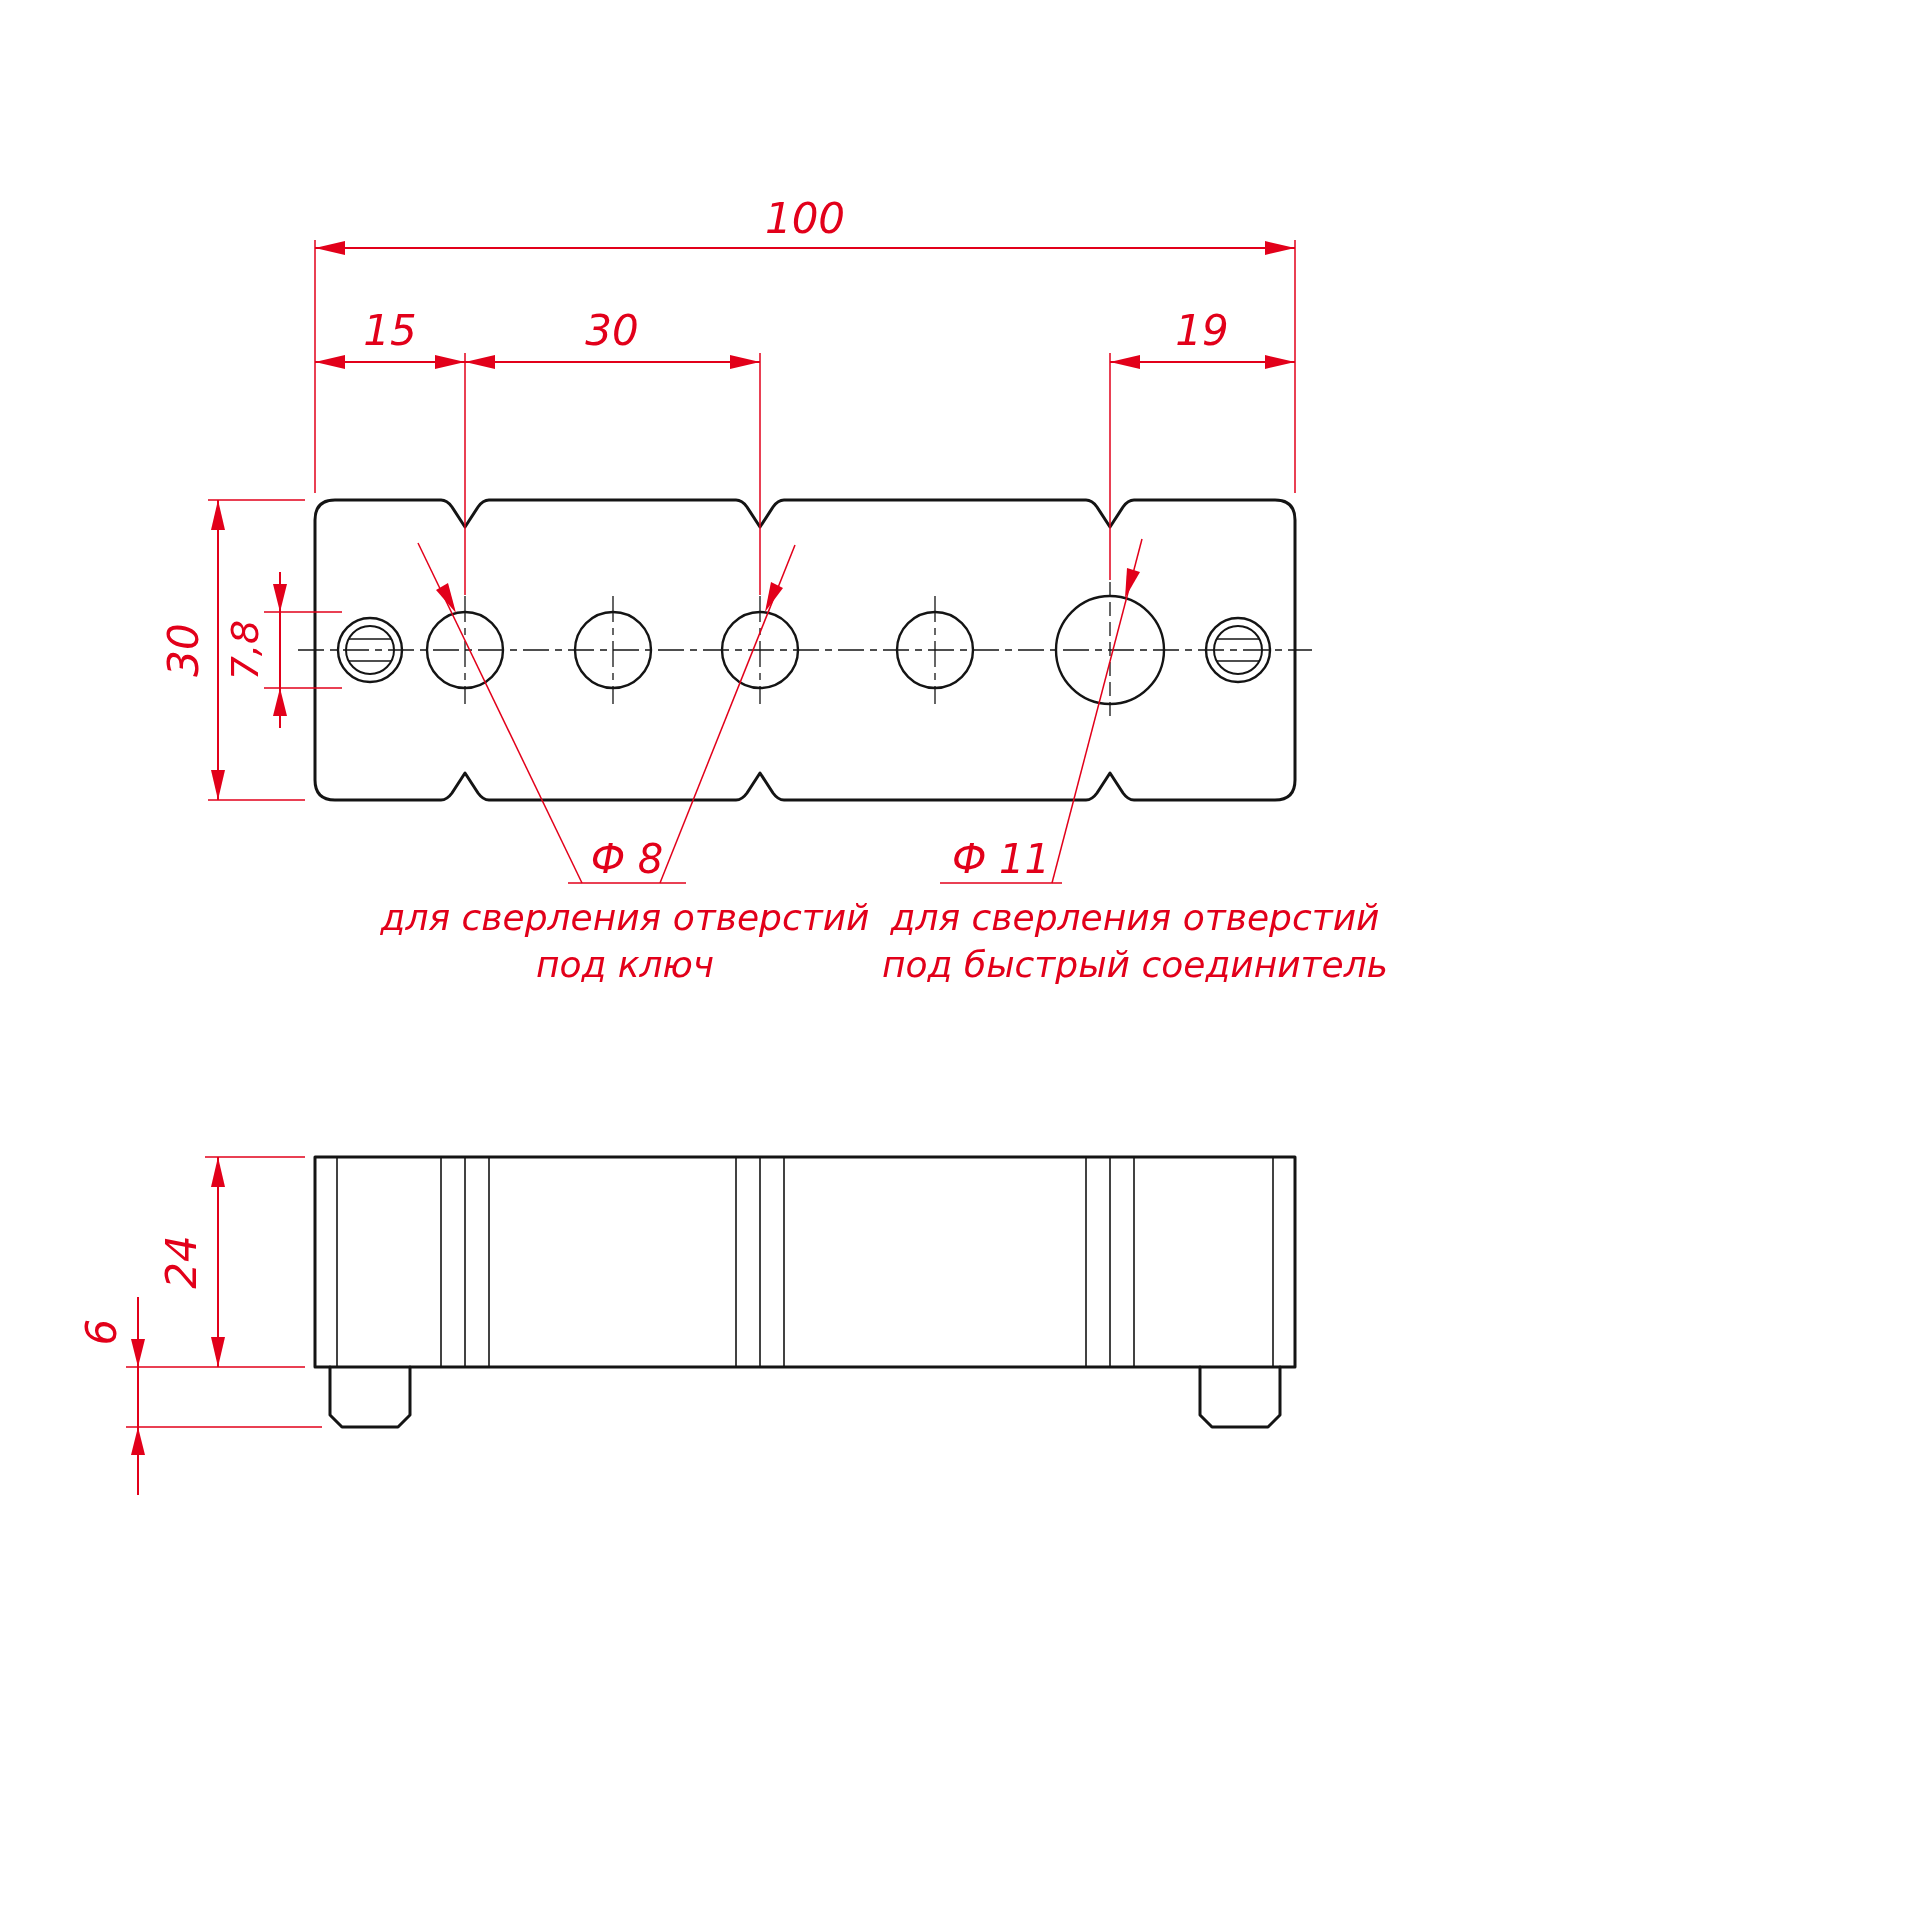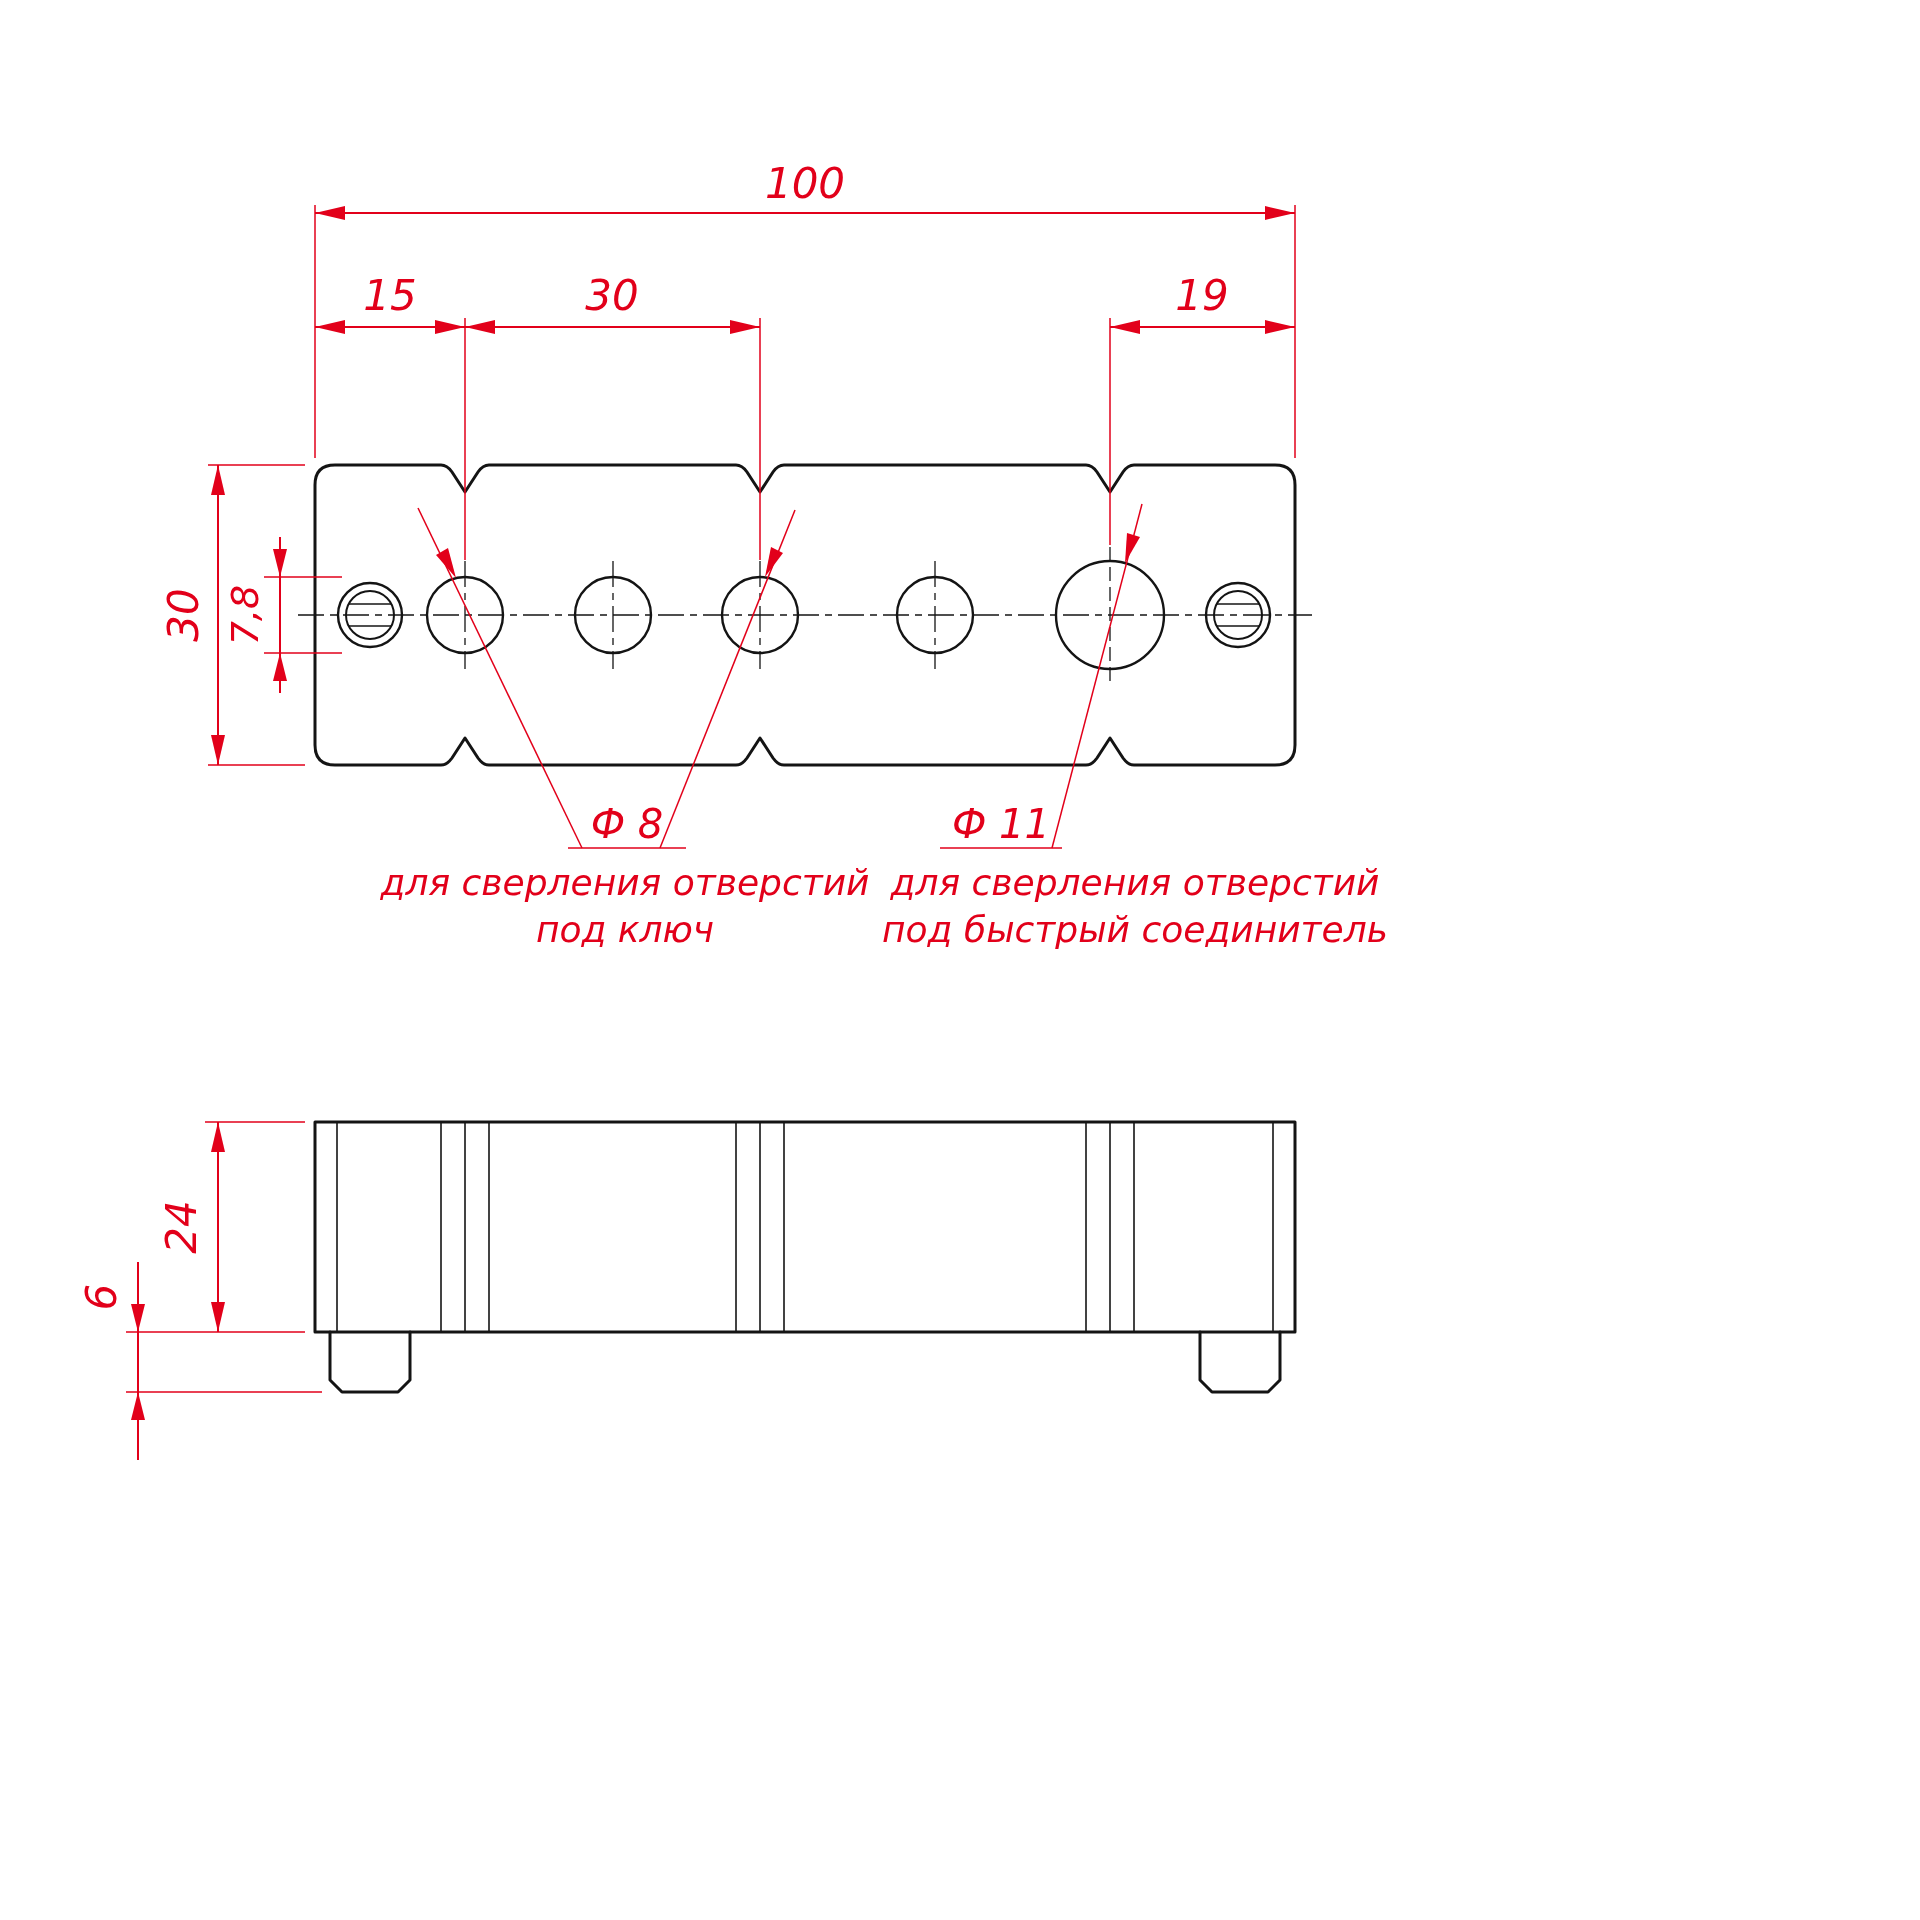--- a/index.html
+++ b/index.html
@@ -1,16 +1,16 @@
 <!DOCTYPE html>
 <html style="--line: #141414; --dimension: #e2001a; --background: #ffffff;"><head>
 <meta charset="utf-8">
 <style>
   html,body{margin:0;padding:0;background:var(--background,#ffffff);}
-  .page{width:1920px;height:1643px;position:relative;background:var(--background,#ffffff);}
+  .page{width:1920px;height:1643px;position:relative;background:var(--background,#ffffff);margin-top:35px;}
   svg{display:block;}
   .outline{stroke:var(--line,#111);stroke-width:3;fill:none;stroke-linejoin:round;stroke-linecap:round;}
   .thin{stroke:var(--line,#111);stroke-width:1.6;fill:none;}
   .center{stroke:var(--line,#111);stroke-width:1.3;fill:none;stroke-dasharray:26 6 7 6;}
   .hidden-dash{stroke:var(--line,#111);stroke-width:1.3;fill:none;stroke-dasharray:14 6;}
   .dimline{stroke:var(--dimension,#e2001a);stroke-width:2;fill:none;}
   .extline{stroke:var(--dimension,#e2001a);stroke-width:1.5;fill:none;}
   .arrow{fill:var(--dimension,#e2001a);stroke:none;}
   .dimtext{fill:var(--dimension,#e2001a);font-family:"DejaVu Sans",sans-serif;font-style:italic;font-size:42px;text-anchor:middle;}
   .labeltext{fill:var(--dimension,#e2001a);font-family:"DejaVu Sans",sans-serif;font-style:italic;font-size:40px;text-anchor:middle;}

